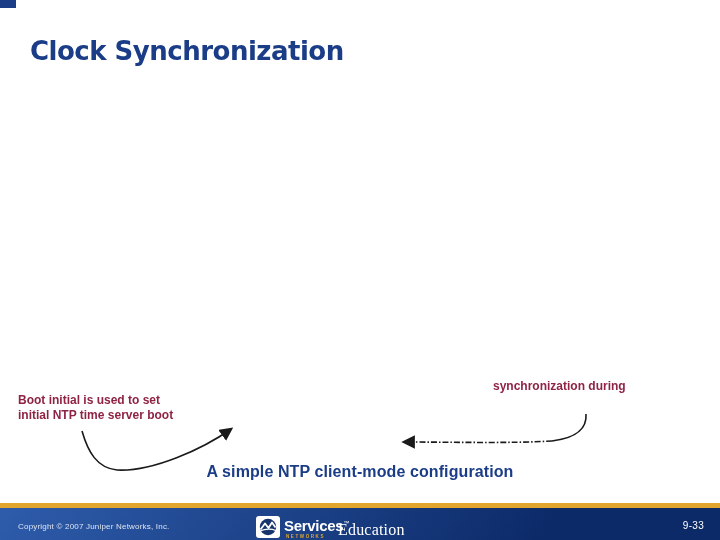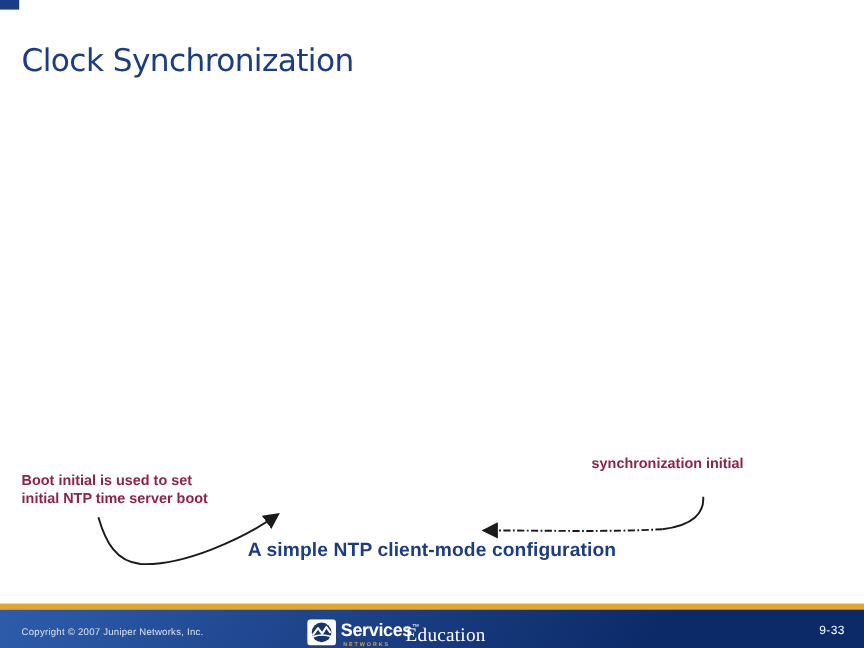--- a/index.html
+++ b/index.html
@@ -18,40 +18,40 @@
     width:720px;height:540px;
     background:#ffffff;
     overflow:hidden;
     font-family:"Liberation Sans", sans-serif;
   }
   .corner-mark{
     position:absolute;left:0;top:0;width:16px;height:8px;
     background:var(--title-blue);
   }
   .slide-title{
-    position:absolute;left:18px;top:36px;
+    position:absolute;left:30px;top:36px;
     font-family:"DejaVu Sans", sans-serif;
-    font-weight:normal;
+    font-weight:bold;
     font-size:26px;
     letter-spacing:-0.5px;
     color:var(--title-blue);
     white-space:nowrap;
   }
   .callout{
     position:absolute;
     color:var(--callout-maroon);
     font-weight:bold;
     font-size:12px;
     line-height:15px;
     white-space:nowrap;
   }
   .callout-left{left:18px;top:393px;}
   .callout-right{left:493px;top:379px;}
   .caption{
-    position:absolute;left:0;right:0;top:450px;
+    position:absolute;left:0;right:0;top:463px;
     text-align:center;
     color:var(--title-blue);
     font-weight:bold;
     font-size:16px;
     letter-spacing:0.1px;
   }
   .arrow-layer{
     position:absolute;left:0;top:0;width:720px;height:540px;
     pointer-events:none;
   }
@@ -116,21 +116,21 @@
 <div class="corner-mark"></div>
 
 <h1 class="slide-title">Clock Synchronization</h1>
 
 <div class="callout callout-left">
   <div>Boot initial is used to set</div>
   <div>initial NTP time server boot</div>
 </div>
 
 <div class="callout callout-right">
-  <div>synchronization initial</div>
+  <div>synchronization during</div>
 </div>
 
 <div class="caption">A simple NTP client-mode configuration</div>
 
 <svg class="arrow-layer" width="720" height="540" viewBox="0 0 720 540" xmlns="http://www.w3.org/2000/svg">
   <defs>
     <marker id="ah" viewBox="0 0 10 10" refX="8" refY="5" markerWidth="8.5" markerHeight="8.5" orient="auto-start-reverse">
       <path d="M0,0 L10,5 L0,10 z" fill="#1a1a1a"></path>
     </marker>
   </defs>

